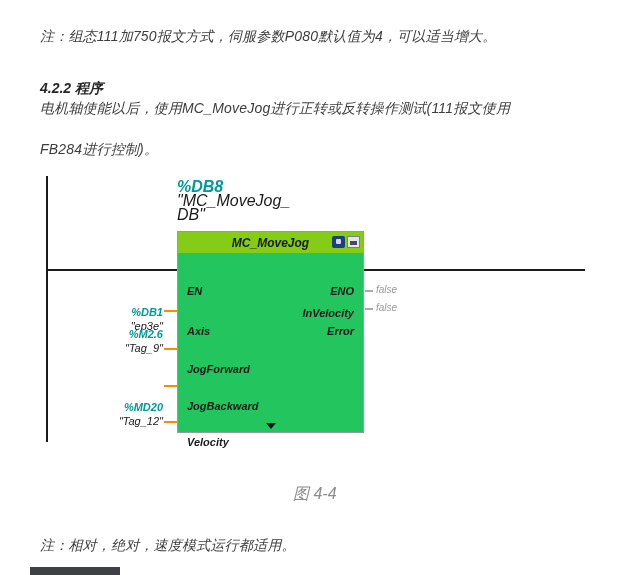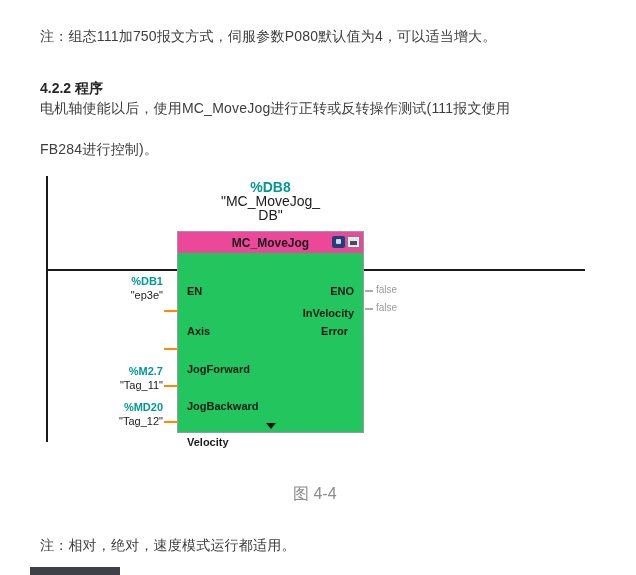--- a/index.html
+++ b/index.html
@@ -1,56 +1,57 @@
 <!DOCTYPE html>
 <html><head>
 <meta charset="utf-8">
 <style>
   html,body { margin:0; padding:0; background:#fff; }
   .page {
     position:relative; width:636px; height:575px; background:#ffffff;
     font-family:"Liberation Sans","DejaVu Sans",sans-serif; color:#333;
     overflow:hidden;
+    font-style:italic;
   }
   .abs { position:absolute; white-space:nowrap; }
   .doc-text { font-size:14px; color:#3d3d3d; letter-spacing:0.2px; }
   .heading  { font-size:14px; font-weight:bold; color:#262626; }
   .caption  { font-size:16px; color:#8c8c8c; }
 
   
   .rail       { left:46px;  top:176px; width:2px;  height:266px; background:#1a1a1a; }
   .wire-left  { left:46px;  top:269px; width:131px; height:2px;  background:#1a1a1a; }
   .wire-right { left:363px; top:269px; width:222px; height:2px;  background:#1a1a1a; }
 
   
   .block { left:177px; top:231px; width:187px; height:202px; }
   .block-header {
     position:absolute; left:0; right:0; top:0; height:22px;
-    background:#ec4899; border:1px solid #9898a8;
+    background:#84cc16; border:1px solid #9898a8;
     display:flex; align-items:center; justify-content:center;
     font-size:12px; font-weight:bold; color:#1a1a1a;
   }
   .header-icons { position:absolute; right:3px; top:4px; display:flex; gap:2px; }
   .hicon1 { width:13px; height:12px; background:#1e3f7a; border-radius:2px; position:relative; }
   .hicon1::after { content:""; position:absolute; left:4px; top:3px; width:5px; height:5px; background:#cfd8ea; border-radius:1px; }
   .hicon2 { width:13px; height:12px; background:#e4e6ea; border:1px solid #7d7d8c; box-sizing:border-box; position:relative; }
   .hicon2::after { content:""; position:absolute; left:2px; bottom:2px; width:7px; height:4px; background:#4a4a5a; }
   .block-body {
     position:absolute; left:0; right:0; top:22px; bottom:0;
     background:#22c55e; border:1px solid #9898a8; border-top:none;
   }
   .bparam { position:absolute; font-size:11px; font-weight:bold; color:#1a1a1a; white-space:nowrap; }
   .tri {
     position:absolute; left:50%; bottom:3px; transform:translateX(-50%);
     width:0; height:0; border-left:5px solid transparent; border-right:5px solid transparent;
     border-top:6px solid #111;
   }
 
   
-  .dbhead { left:177px; top:180px; width:187px; text-align:center; font-size:14px; line-height:14px; color:#1a1a1a; }
+  .dbhead { left:177px; top:180px; width:187px; font-size:16px; line-height:14px; color:#1a1a1a; }
   .teal { color:#009999; font-weight:bold; }
 
   
   .operand { width:123px; left:40px; text-align:right; font-size:11px; line-height:14px; color:#1a1a1a; }
   .stub { left:164px; width:14px; height:2px; background:#ff8a00; }
 
   
   .false-dash { left:365px; width:8px; height:2px; background:#ababab; }
   .false-text { left:376px; font-size:10px; color:#9a9a9a; }
 
@@ -81,36 +82,36 @@
       <span>MC_MoveJog</span>
       <span class="header-icons">
         <span class="hicon1"></span>
         <span class="hicon2"></span>
       </span>
     </div>
     <div class="block-body">
       <span class="bparam" style="left:9px;  top:32px;">EN</span>
       <span class="bparam" style="right:9px; top:32px;">ENO</span>
       <span class="bparam" style="right:9px; top:54px;">InVelocity</span>
-      <span class="bparam" style="right:15px; top:72px;">Error</span>
+      <span class="bparam" style="right:9px; top:72px;">Error</span>
       <span class="bparam" style="left:9px;  top:72px;text-align:center;">Axis</span>
       <span class="bparam" style="left:9px;  top:110px;">JogForward</span>
       <span class="bparam" style="left:9px;  top:147px;">JogBackward</span>
       <span class="bparam" style="left:9px;  top:183px;">Velocity</span>
       <span class="tri"></span>
     </div>
   </div>
 
-  <div class="abs operand" style="top:274px;">
+  <div class="abs operand" style="top:305px;">
     <div class="teal">%DB1</div>
     <div>"ep3e"</div>
   </div>
-  <div class="abs operand" style="top:364px;">
-    <div class="teal">%M2.7</div>
-    <div>"Tag_11"</div>
+  <div class="abs operand" style="top:327px;">
+    <div class="teal">%M2.6</div>
+    <div>"Tag_9"</div>
   </div>
   <div class="abs operand" style="top:400px;">
     <div class="teal">%MD20</div>
     <div>"Tag_12"</div>
   </div>
 
   <div class="abs stub" style="top:310px;"></div>
   <div class="abs stub" style="top:348px;"></div>
   <div class="abs stub" style="top:385px;"></div>
   <div class="abs stub" style="top:421px;"></div>

